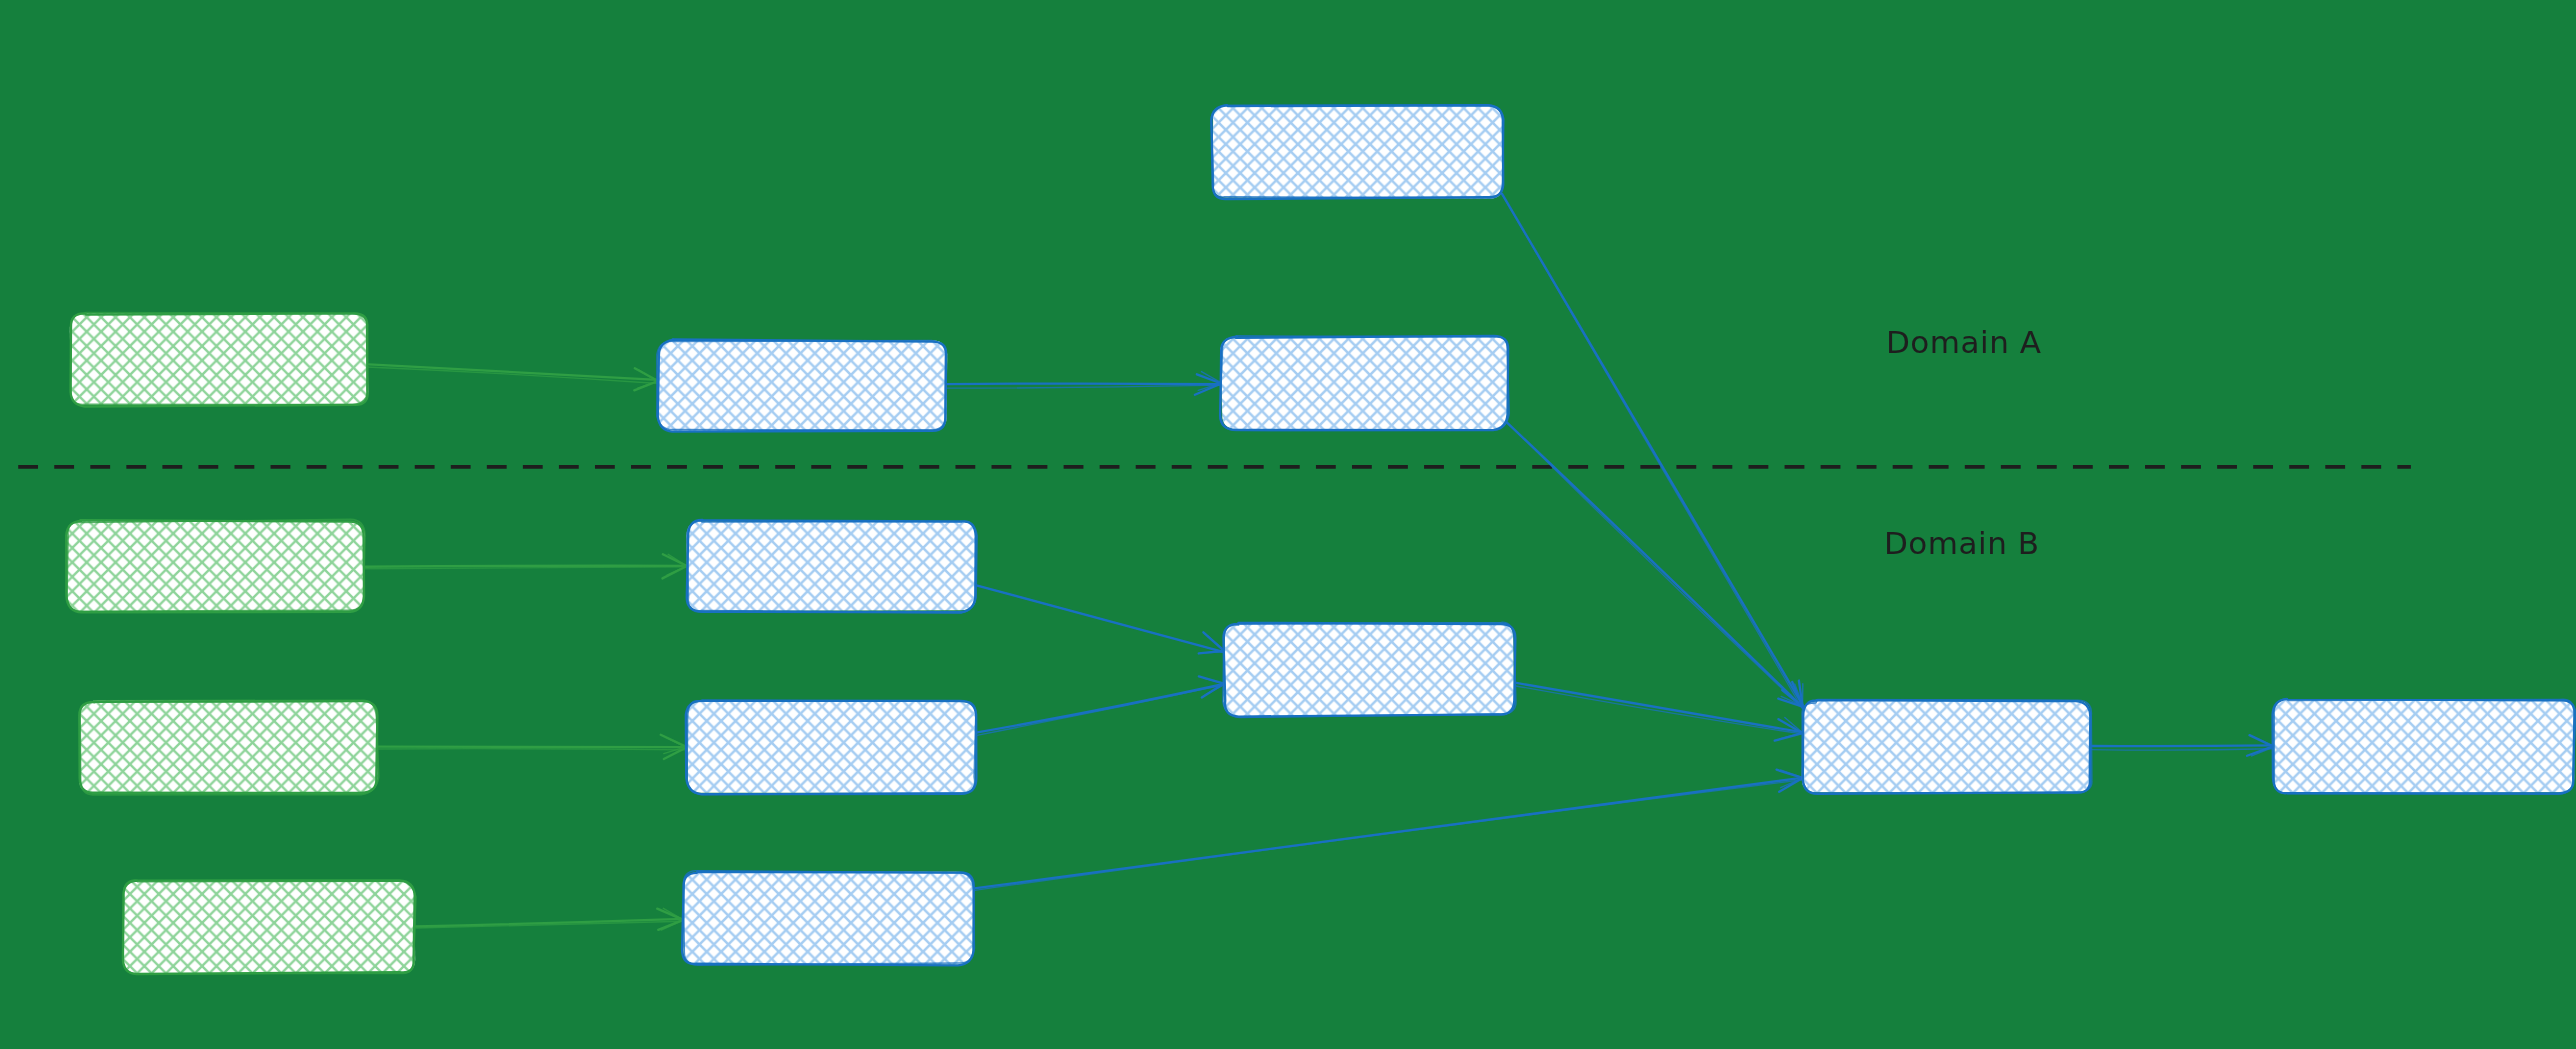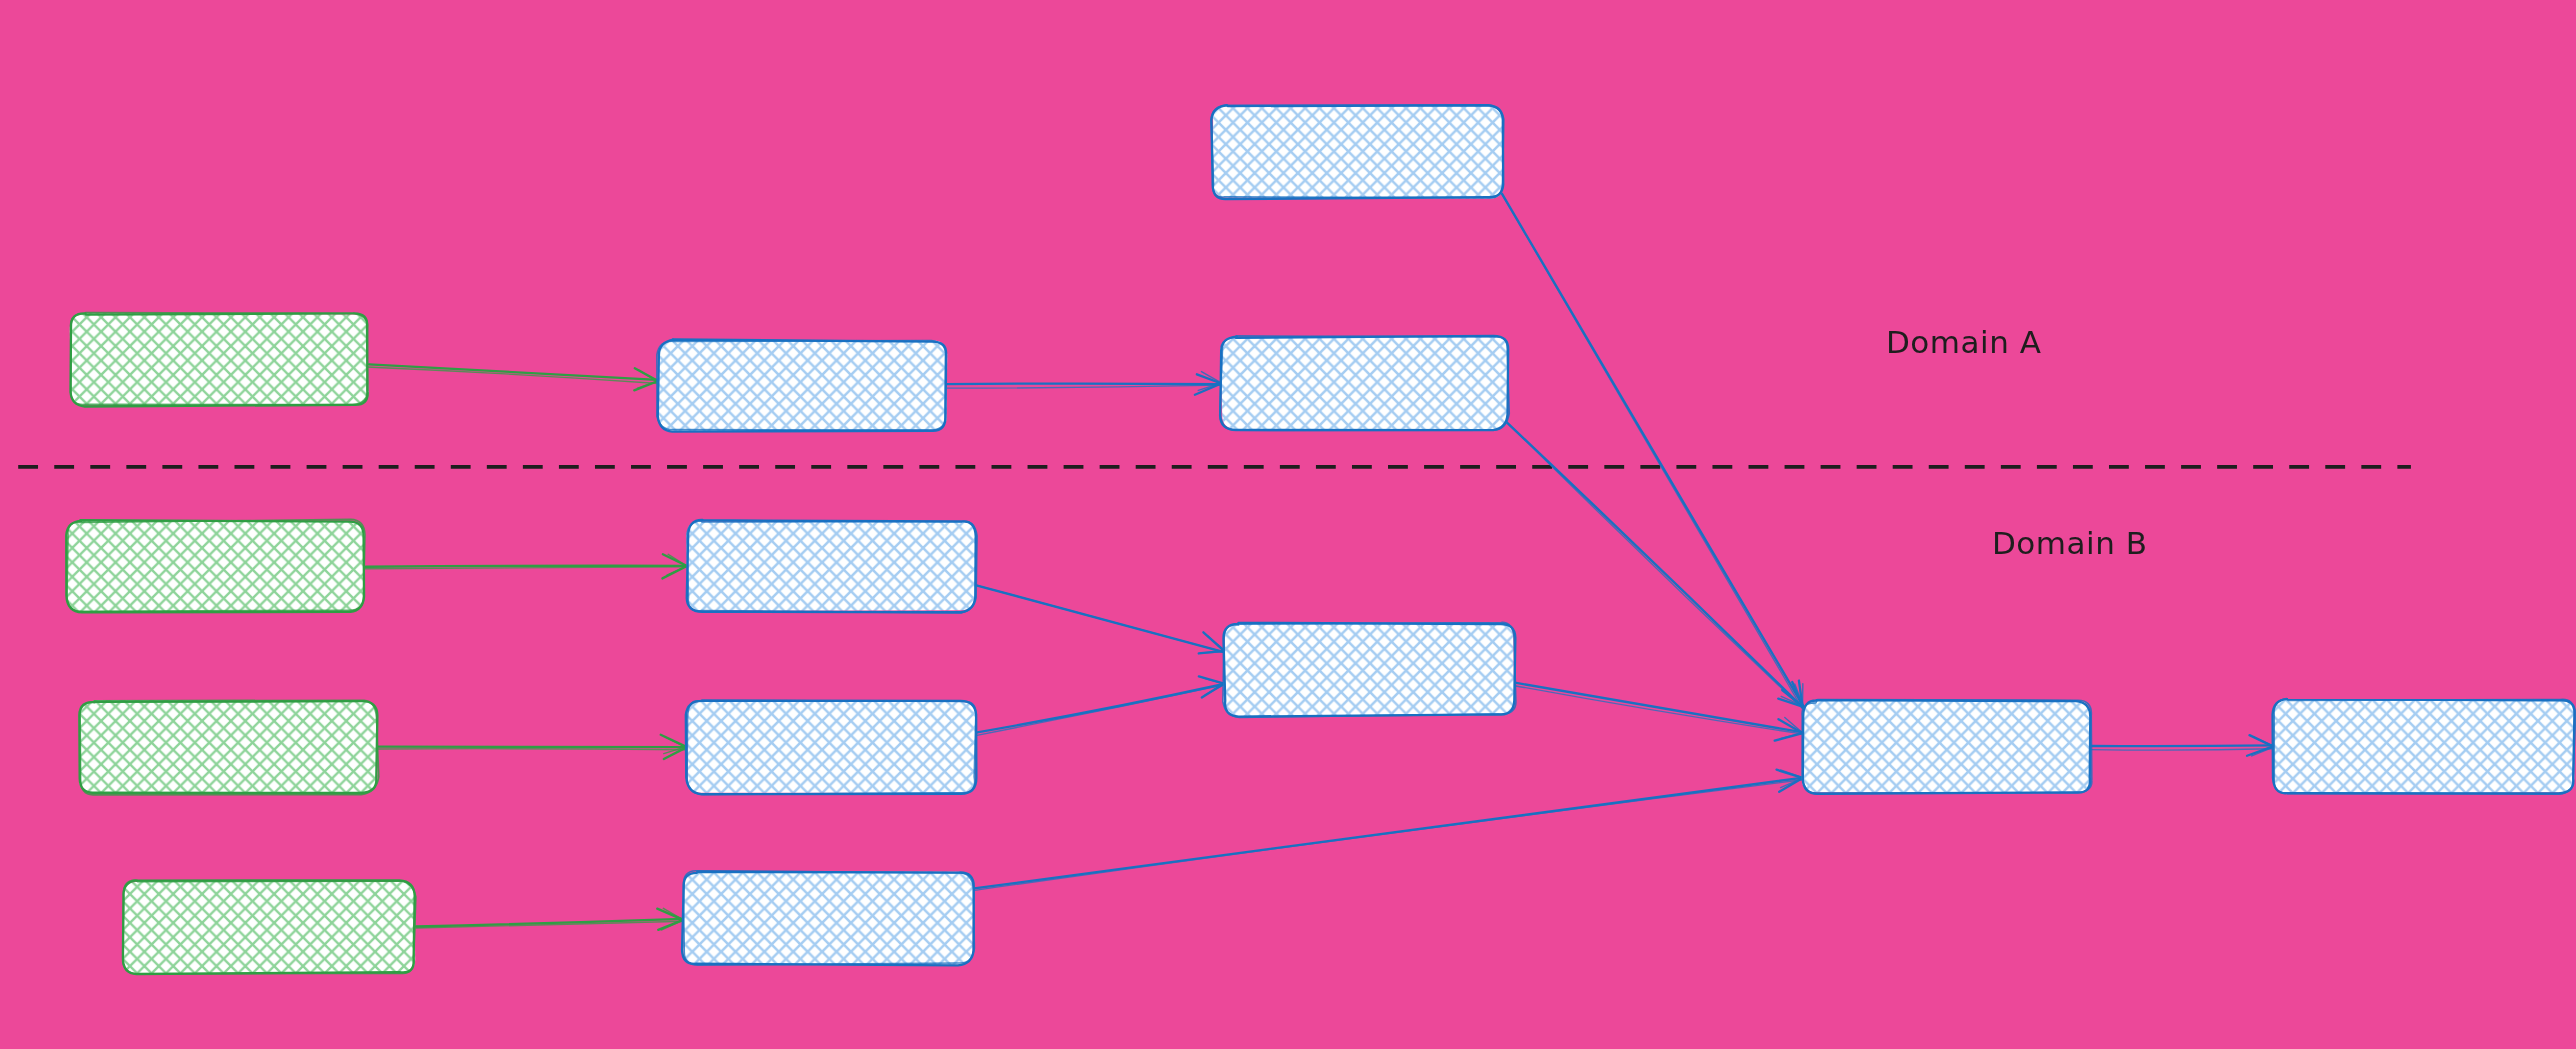--- a/index.html
+++ b/index.html
@@ -1,18 +1,18 @@
 <!DOCTYPE html>
 <html style="font-size:14.4px"><head>
 <meta charset="utf-8">
 <style>
   html,body{margin:0;padding:0;background:#ffffff;}
   body{width:2576px;height:1049px;overflow:hidden;
        font-family:"DejaVu Sans", sans-serif;}
-  #canvas{position:relative;width:2576px;height:1049px;background:#ec4899;}
+  #canvas{position:relative;width:2576px;height:1049px;background:#15803d;}
   #canvas svg.layer{position:absolute;top:0;left:0;width:2576px;height:1049px;overflow:visible;}
   .domain-label{position:absolute;color:#1e1e1e;font-size:31px;
       font-family:"DejaVu Sans", sans-serif;white-space:nowrap;letter-spacing:0.5px;}
 </style>
 </head>
 <body>
 
 <div id="canvas">
 
   <svg class="layer" id="defs-layer" viewBox="0 0 2858 1164" width="2576" height="1049">
@@ -191,16 +191,16 @@
         <path d="M 2016.4842539322956 776.1599487783201 L 2304.3103942763573 777.0312005048763 Q 2321.950050069834 776.4427384379519 2320.297138060302 794.5299008858995 L 2320.9263358607545 865.9263223190449 Q 2321.7294360655965 879.2191274172716 2303.827418471327 879.4619050510516 L 2016.5239696038532 880.3689862740082 Q 2002.0436744232866 881.3326318280458 1999.6054538258377 862.6277196411172 L 1999.5335022815193 794.6081274045669 Q 1997.9989004136057 779.1486274138786 2014.719144678544 780.0614778419312 Z" fill="none" stroke="#1971c2" stroke-width="1.8" stroke-linecap="round" stroke-linejoin="round" opacity="0.8"></path>
       </g>
       <g>
         <path d="M 2539.0054650793345 776.2786407000286 L 2839.0505841732725 776.6847080417838 Q 2856.965381980904 775.1146488905953 2856.0839121287613 792.3202168471274 L 2856.1811390882735 863.7169758800496 Q 2855.912248707289 880.0047993665117 2839.144383716697 878.9793904960525 L 2537.361282408452 881.0403603384925 Q 2521.3199773075153 880.2812867111439 2522.0534554963715 864.3822524554479 L 2522.263796759287 791.9537860398432 Q 2522.493574667719 776.3548514849762 2537.034512853685 776.3208248323858 Z" fill="url(#hatchBlue)" stroke="none"></path>
         <path d="M 2538.486424017831 775.8412543779431 L 2839.7454003816215 777.159717131853 Q 2856.3720983036665 775.8238921648002 2856.464247275267 790.7487941265799 L 2855.170944059161 863.6329490428012 Q 2856.908563686492 879.9112529760745 2838.6760044098255 880.2905514501457 L 2536.6239257812613 880.1579262517197 Q 2523.157818223237 880.9664600383334 2521.968183518093 863.2704959872507 L 2521.497945869387 792.9920397292785 Q 2522.475388384739 776.0913488871844 2538.055360079489 775.733068323663 Z" fill="none" stroke="#1971c2" stroke-width="2.6" stroke-linecap="round" stroke-linejoin="round"></path>
         <path d="M 2538.638769389521 777.1167820469088 L 2840.4018999588684 776.239225054923 Q 2855.8401800641977 774.1389050008445 2857.8644740958066 791.3417210586098 L 2854.7212044720172 865.9597013850508 Q 2856.313756324031 878.691969252048 2839.4479403384253 881.2559967057109 L 2538.2458534252114 880.2992202770427 Q 2521.2455039984757 880.0837890635635 2523.4330329911936 864.5033554089737 L 2523.266545869534 791.7414154061775 Q 2522.397116853016 777.215058900516 2536.9375389104416 775.0687194830126 Z" fill="none" stroke="#1971c2" stroke-width="1.8" stroke-linecap="round" stroke-linejoin="round" opacity="0.8"></path>
       </g>
     </svg>
 
   <div class="domain-label" style="left:1886px;top:324px;">Domain A</div>
-  <div class="domain-label" style="left:1992px;top:525px;">Domain B</div>
+  <div class="domain-label" style="left:1884px;top:525px;">Domain B</div>
 
 </div>
 
 
 </body></html>

